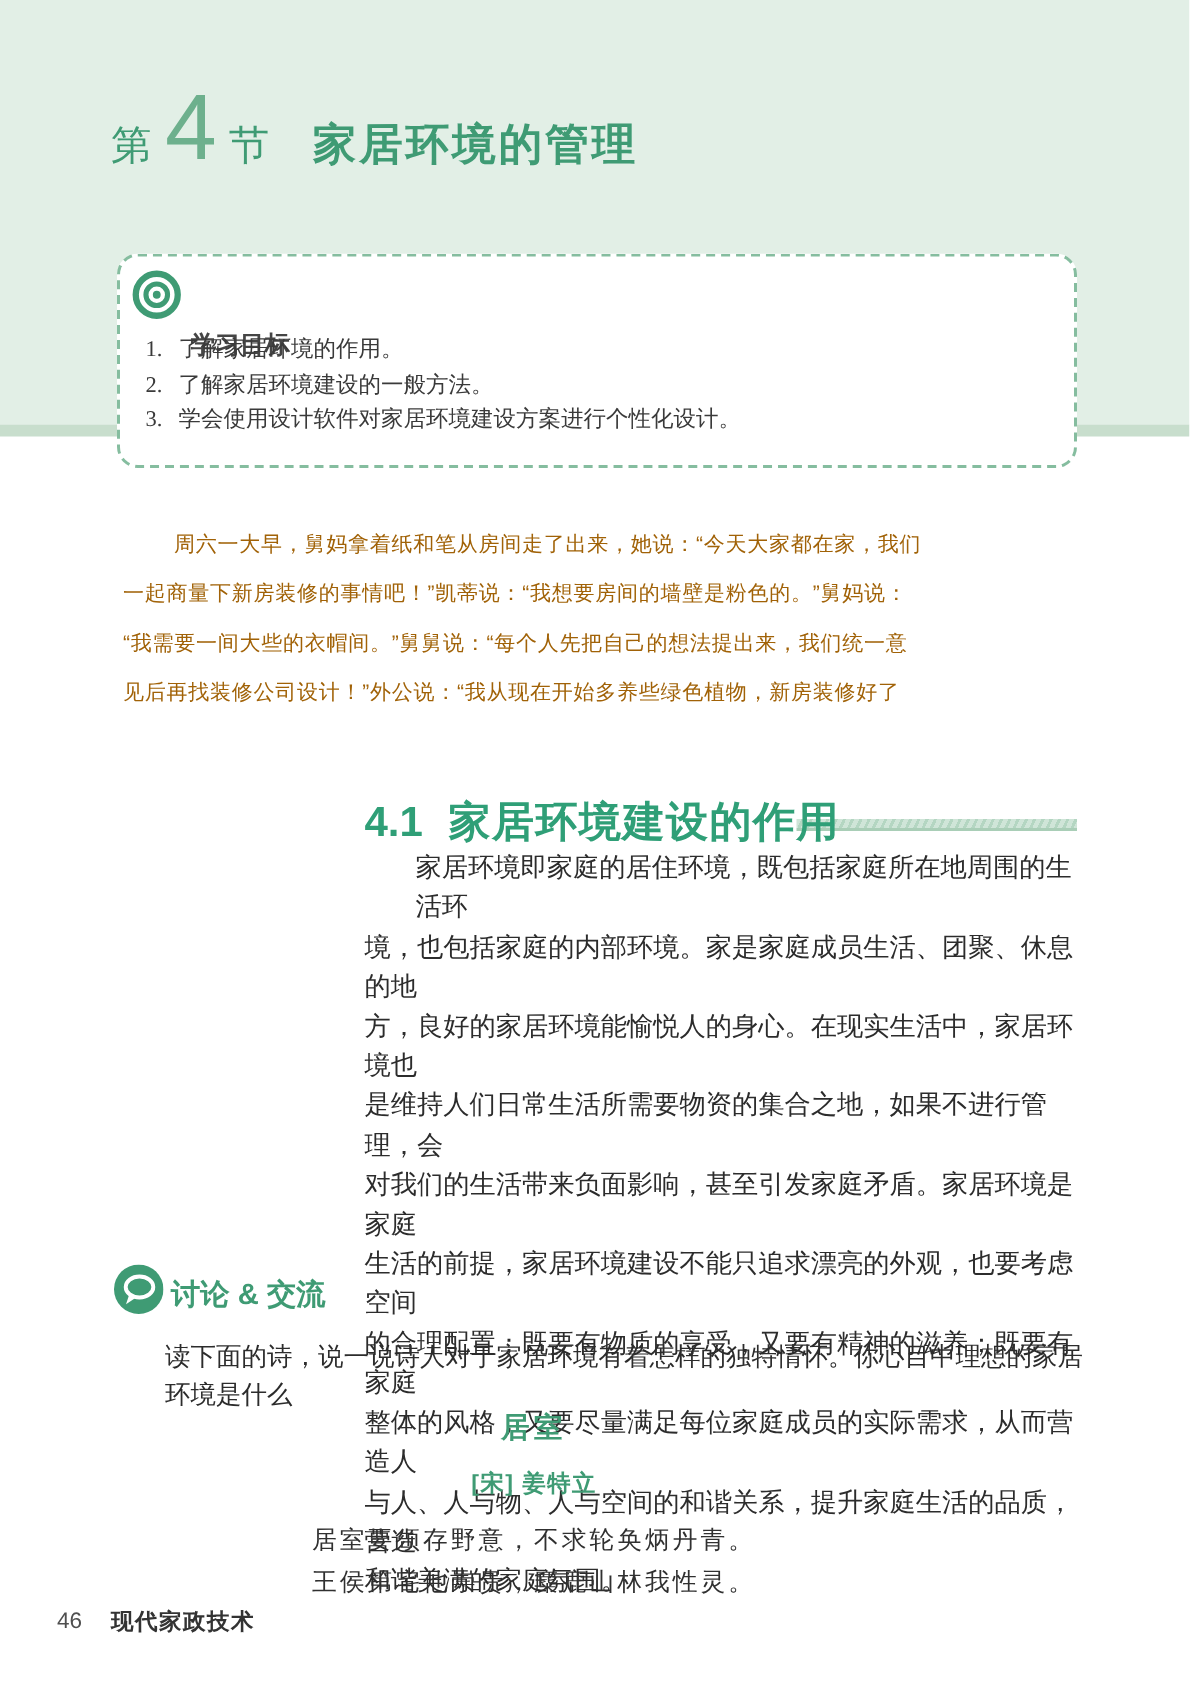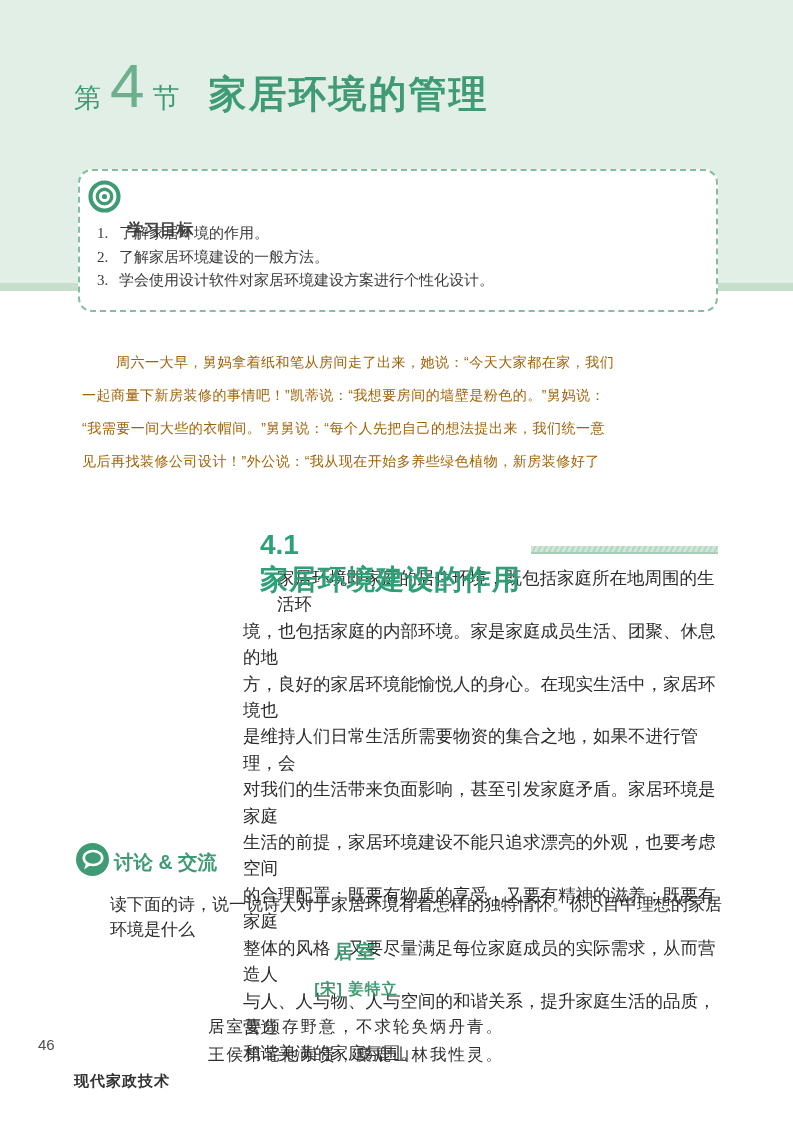--- a/index.html
+++ b/index.html
@@ -10,40 +10,40 @@
   }
   .abs{position:absolute;}
 
   
   .header-bg{left:0;top:0;width:793px;height:283px;background:#e2efe6;}
   .header-strip{left:0;top:283px;width:793px;height:8px;background:#c8decd;}
 
   .chapter-title{left:74px;top:58px;display:flex;align-items:baseline;color:#3f9b74;z-index:1;}
   .ct-prefix,.ct-suffix{font-size:27px;letter-spacing:1px;}
   .ct-number{font-size:62px;font-weight:100;line-height:0.9;margin:0 8px;color:#6db08d;}
-  .ct-main{font-size:38px;font-weight:bold;margin-left:28px;letter-spacing:2px;}
+  .ct-main{font-size:29px;font-weight:bold;margin-left:28px;letter-spacing:2px;}
 
   
   .objectives-box{left:78px;top:169px;width:636px;height:139px;background:#ffffff;
     border:2px dashed #85bd9f;border-radius:14px;z-index:2;}
   .obj-icon{position:absolute;left:8px;top:9px;width:33px;height:33px;}
   .obj-label{position:absolute;left:47px;top:16px;font-size:16.5px;font-weight:bold;color:#454545;margin-top:32px;}
   .obj-list{position:absolute;left:17px;top:51px;font-family:"Liberation Serif", serif;
     font-size:15px;color:#3a3a3a;}
   .obj-item{display:flex;line-height:23.5px;}
   .obj-num{width:22px;}
 
   
   .scenario{left:82px;top:346px;width:600px;font-size:14px;line-height:33px;
     color:#a16207;letter-spacing:0.5px;}
   .indent{padding-left:34px;}
 
   
   .section-heading{left:243px;top:529px;display:flex;align-items:baseline;
-    color:#2f9f77;font-weight:bold;z-index:1;flex-direction:column;}
+    color:#2f9f77;font-weight:bold;z-index:1;}
   .sh-num{font-size:28px;}
   .sh-title{font-size:28px;margin-left:17px;letter-spacing:1px;}
   .hatch{left:531px;top:546px;width:187px;height:6px;
     background:repeating-linear-gradient(115deg,#cfe5d8 0 3px,#b4d6c2 3px 5px);
     border-bottom:2px solid #a9ceb7;}
 
   .body-para{left:243px;top:565px;width:486px;font-family:"Liberation Serif", serif;
     font-size:17.5px;line-height:26.4px;color:#2c2c2c;}
 
   
@@ -53,21 +53,21 @@
     font-size:17px;line-height:25px;color:#2c2c2c;}
 
   
   .poem{left:0;top:939px;width:712px;text-align:center;}
   .poem-title{font-size:19px;font-weight:bold;color:#3f9b74;letter-spacing:3px;}
   .poem-author{margin-top:14px;font-size:15.5px;font-weight:bold;color:#3f9b74;letter-spacing:1px;}
   .poem-lines{margin-top:13px;font-family:"Liberation Serif", serif;
     font-size:16.5px;line-height:28px;color:#303030;letter-spacing:2px;}
 
   
-  .footer-page{left:38px;top:1036px;font-size:15px;color:#4f4f4f;}
+  .footer-page{left:38px;top:1072px;font-size:15px;color:#4f4f4f;}
   .footer-title{left:74px;top:1072px;font-size:15px;font-weight:bold;color:#333333;letter-spacing:1px;}
 </style>
 </head>
 <body>
 
 <div class="abs header-bg"></div>
 <div class="abs header-strip"></div>
 
 <div class="abs chapter-title">
   <span class="ct-prefix">第</span>

